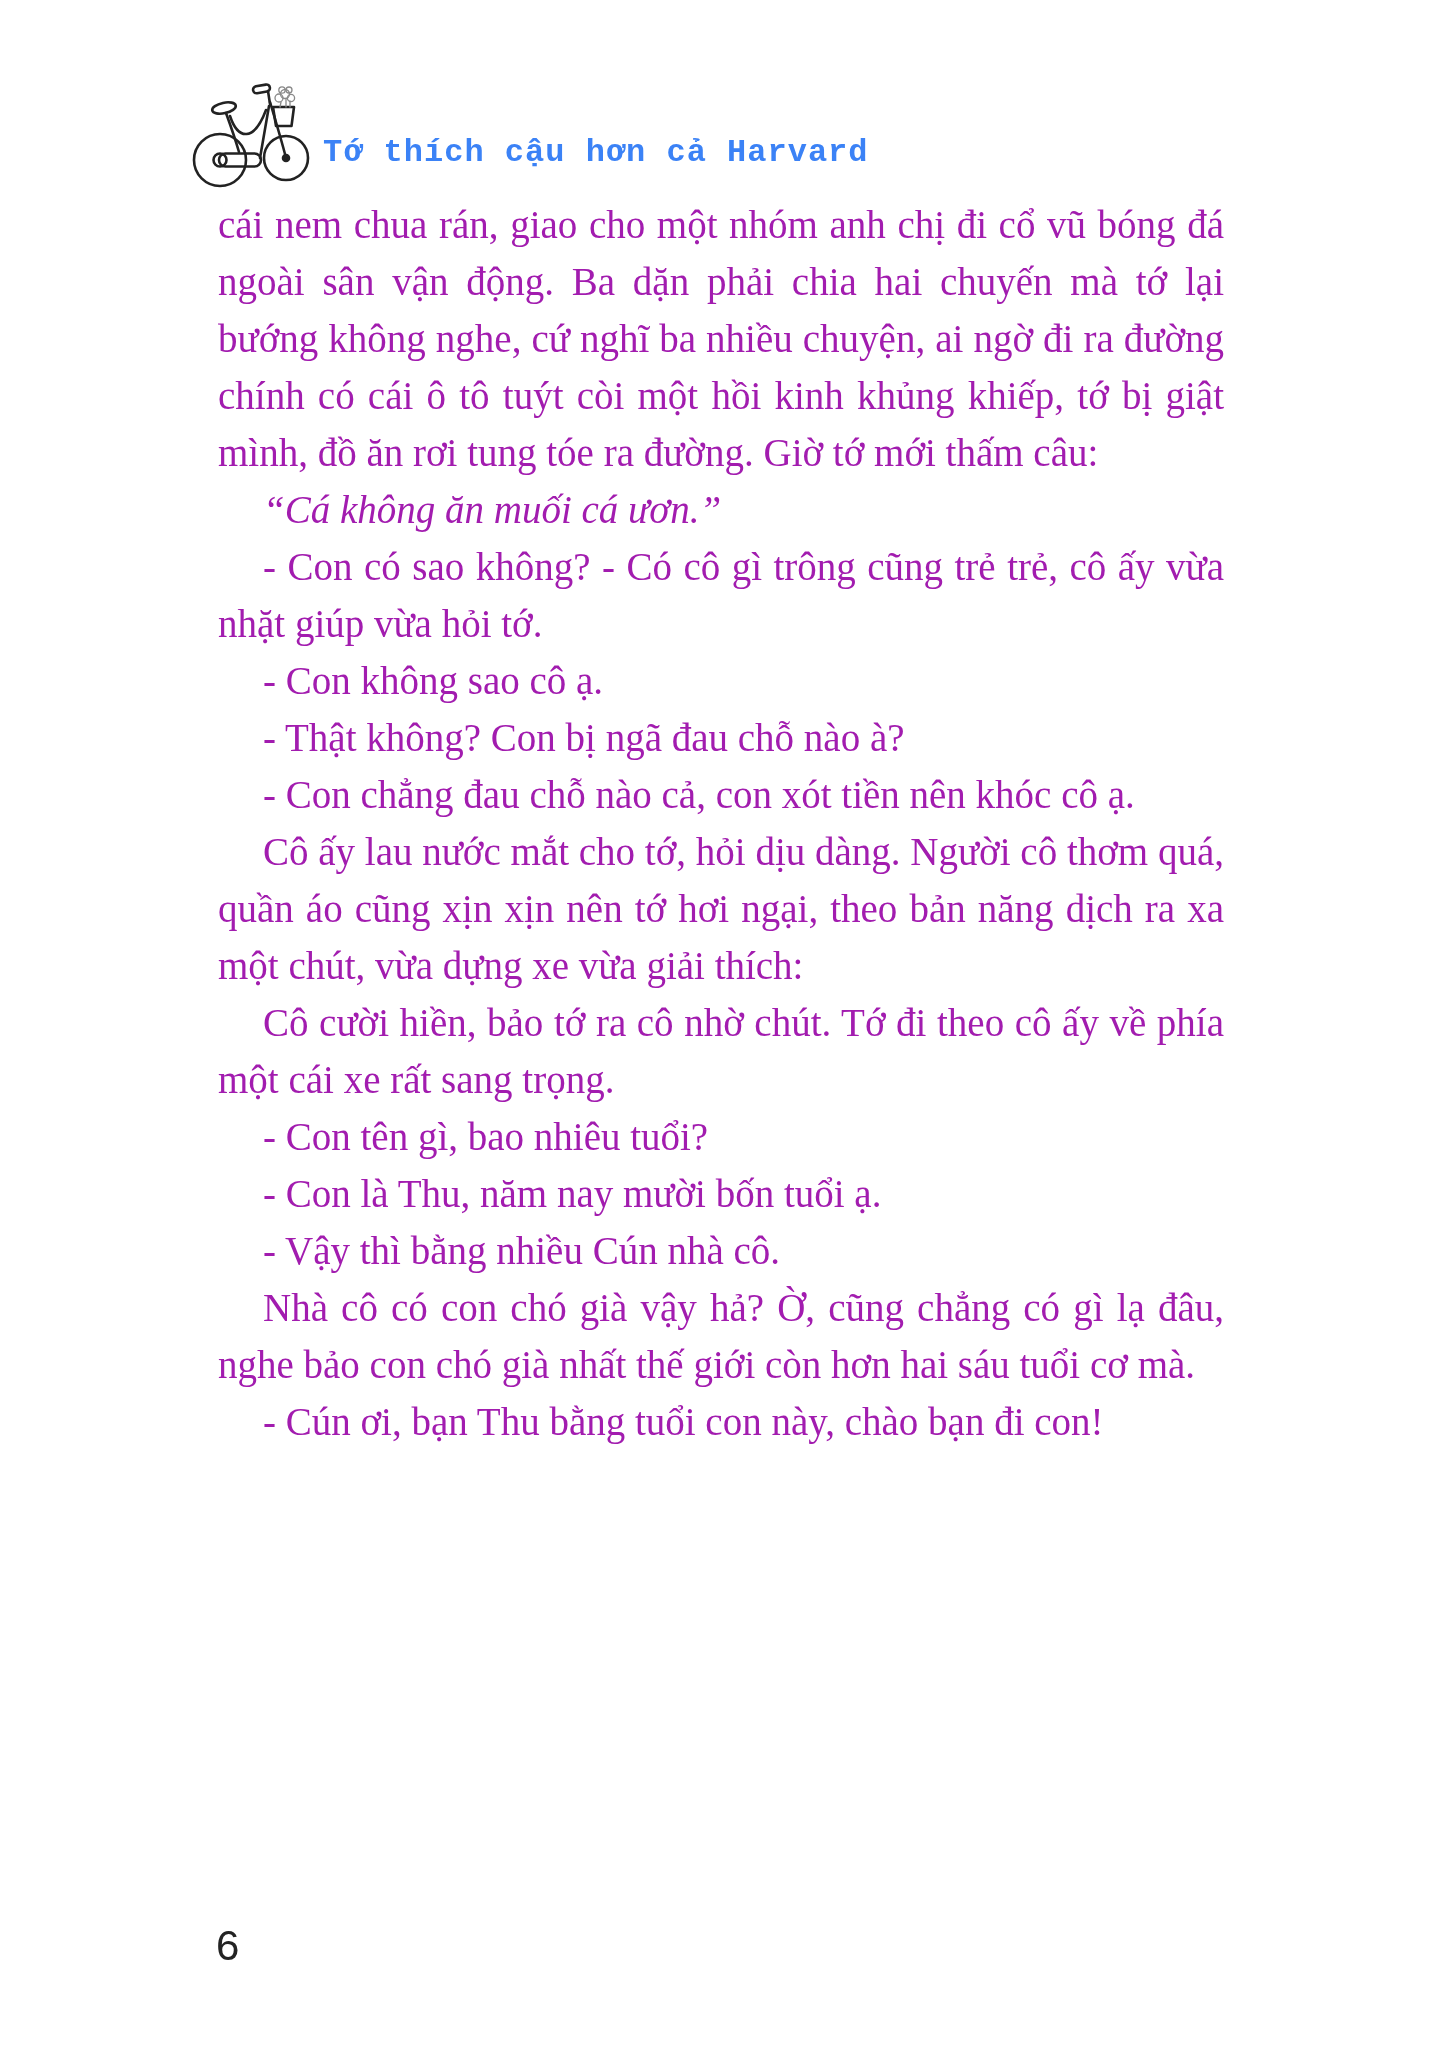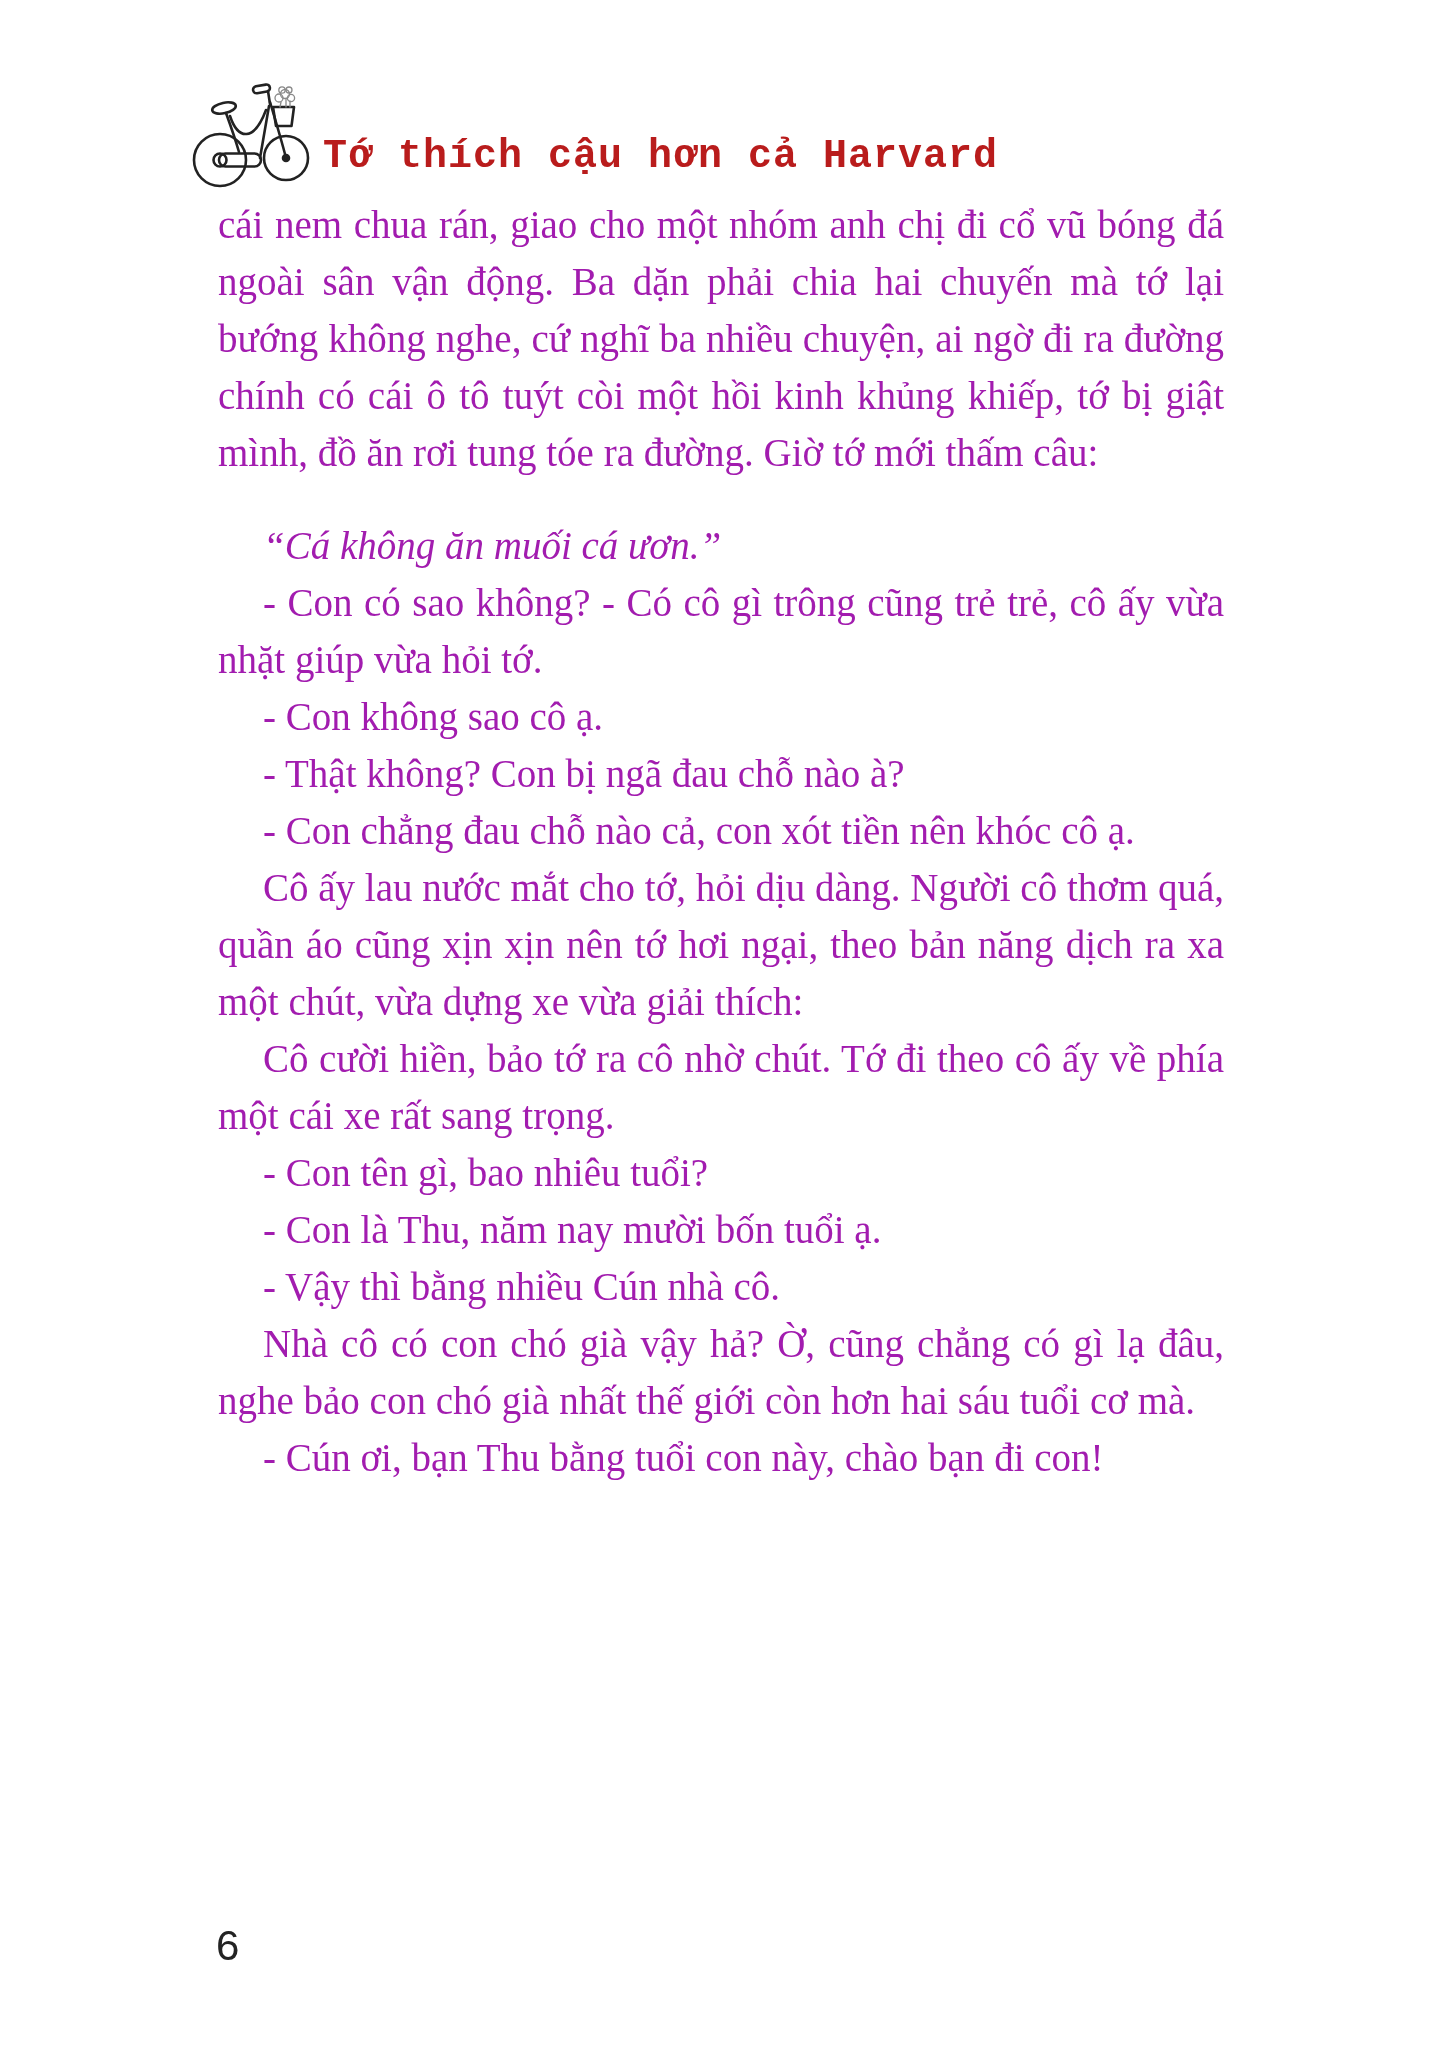--- a/index.html
+++ b/index.html
@@ -18,40 +18,40 @@
   .bike{
     position:absolute;
     left:186px;top:80px;
     width:125px;height:110px;
   }
   .title{
     position:absolute;
     left:323px;top:134px;
     font-family:"Liberation Mono", monospace;
     font-weight:700;
-    font-size:40px;
+    font-size:32px;
     letter-spacing:1px;
-    color:#b91c1c;
+    color:#3b82f6;
     white-space:nowrap;
   }
   .body-text{
     position:absolute;
     left:218px;top:196px;
     width:1006px;
     font-size:39px;
     line-height:57px;
     text-align:justify;
     color:#a21caf;
   }
   .body-text p{
     margin:0;
     text-indent:45px;
   }
   .body-text p.no-indent{ text-indent:0; }
-  .body-text p.quote{ font-style:italic;margin-top:36px; }
+  .body-text p.quote{ font-style:italic; }
   .page-number{
     position:absolute;
     left:216px;top:1922px;
     font-family:"Liberation Sans", sans-serif;
     font-size:42px;
     color:#232323;
   }
 </style>
 </head>
 <body>

